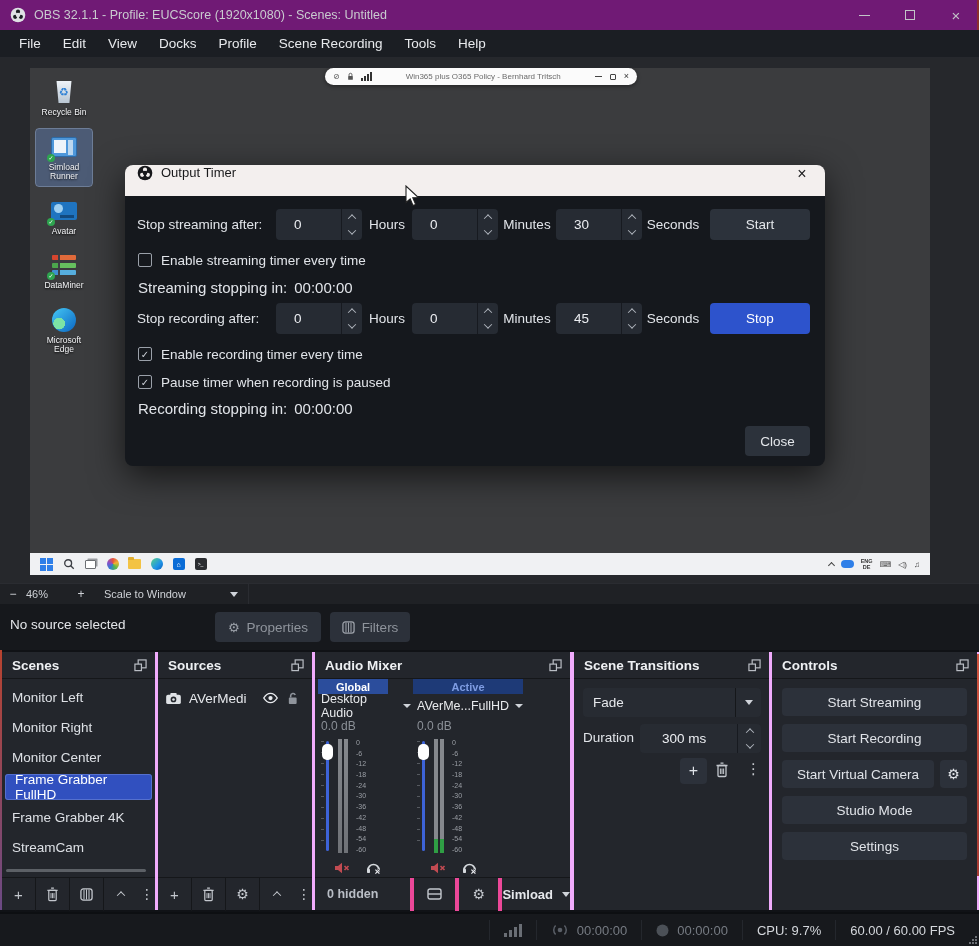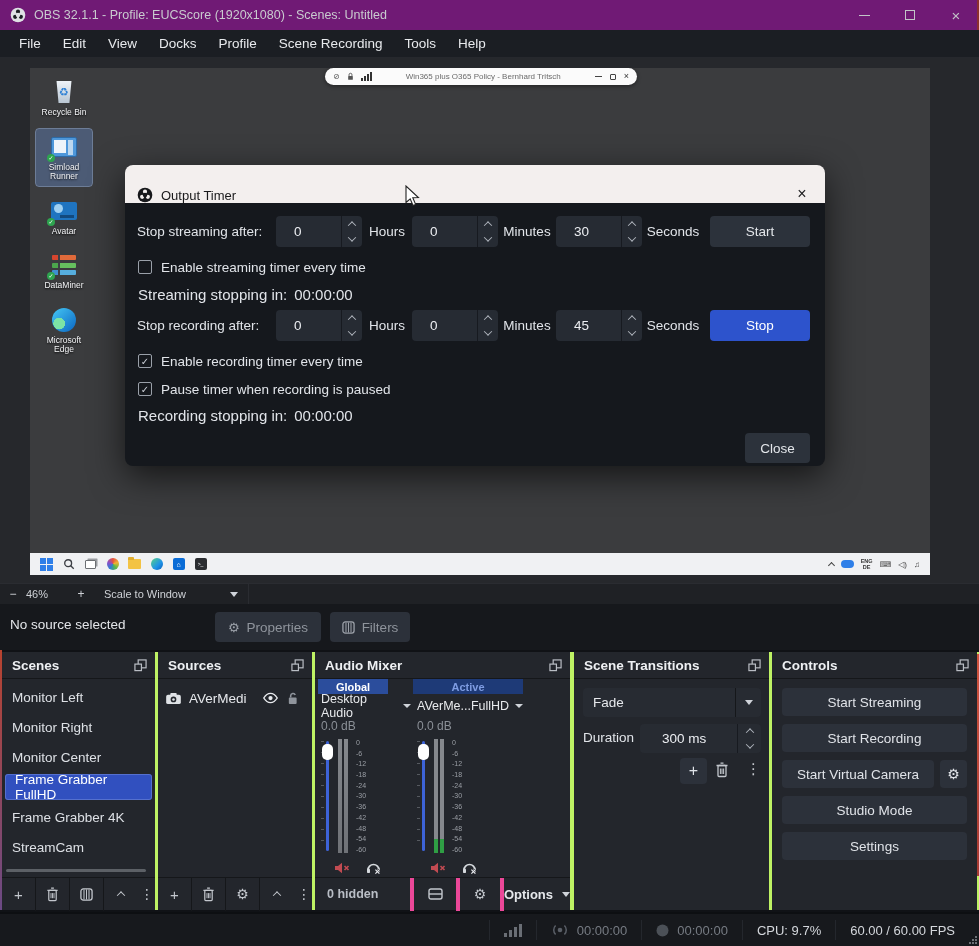--- a/index.html
+++ b/index.html
@@ -69,21 +69,21 @@
   .tray-ch{width:5px;height:5px;border-left:1px solid #444;border-top:1px solid #444;transform:rotate(45deg);margin-top:2px}
   .tcloud{width:13px;height:8px;background:#2f7fe8;border-radius:5px}
   .tlang{font-size:5.5px;line-height:6px;color:#333;text-align:center;font-weight:bold}
   .tg{font-size:8px;color:#444;line-height:9px}
 
   
   .sliver{position:absolute;width:2px;z-index:8}
 
   
   .dialog{position:absolute;left:125px;top:165px;width:700px;height:301px;z-index:20;border-radius:8px;box-shadow:0 10px 34px rgba(0,0,0,.65);background:#15181d}
-  .dlg-tb{height:38px;background:#f3efee;border-radius:8px 8px 0 0;display:flex;align-items:flex-end;padding:0 12px}
+  .dlg-tb{height:31px;background:#f3efee;border-radius:8px 8px 0 0;display:flex;align-items:flex-start;padding:0 12px}
   .dlg-title{font-size:13px;color:#19191b;margin-left:8px}
   .dlg-x{margin-left:auto;font-size:16px;color:#202022;width:22px;text-align:center}
   .dlg-body{position:relative;height:270px}
   .drow{position:absolute;left:12px;right:15px;height:31px;display:flex;align-items:center}
   .dlabel{width:139px;font-size:13.5px;color:#e1e4e9}
   .unit{font-size:13.5px;color:#e1e4e9;text-align:center}
   .u-h{width:50px}.u-m{width:58px}.u-s{width:62px}
   .spin{width:86px;height:31px;background:#262b33;border-radius:4px;display:flex;overflow:hidden}
   .spin-val{flex:1;display:flex;align-items:center;padding-left:18px;font-size:13.5px;color:#eceef2}
   .spin-ar{width:21px;border-left:1px solid #171a20;display:flex;flex-direction:column}
@@ -108,21 +108,21 @@
   .zr-dd{display:flex;align-items:center;gap:44px;padding:0 10px;height:100%;border-right:1px solid #2a2c31}
   .caret{width:0;height:0;border-left:4px solid transparent;border-right:4px solid transparent;border-top:5px solid #cfd3d9}
 
   
   .srctb{position:absolute;top:604px;left:0;right:0;height:46px;background:#16181c}
   .srctb .status{position:absolute;left:10px;top:13px;font-size:13.5px;color:#e3e5e9}
   .tbbtn{position:absolute;top:8px;height:30px;background:#2c313a;border-radius:4px;display:flex;align-items:center;justify-content:center;gap:7px;color:#8f949c;font-size:13.5px}
   .tbbtn .g{font-size:13px;color:#9ca1a9}
 
   
-  .docks{position:absolute;top:652px;left:0;right:0;height:258px;background:#bef264}
+  .docks{position:absolute;top:652px;left:0;right:0;height:258px;background:#f0abfc}
   .panel{position:absolute;top:0;height:258px;background:#23262c}
   .ph{height:27px;display:flex;align-items:center;padding:0 8px 0 10px;border-bottom:1px solid #15171a}
   .ph .t{font-weight:bold;font-size:13.5px;color:#eef0f3}
   .ph .po{margin-left:auto}
   .dock-footer{position:absolute;bottom:0;left:0;right:0;height:33px;border-top:1px solid #15171a;display:flex;align-items:center}
   .fbtn{width:34px;height:33px;display:flex;align-items:center;justify-content:center;border-right:1px solid #15171a;color:#c3c7cd;font-size:15px}
   .fbtn.nb{border-right:none}
   .fspace{flex:1}
   .kebab{width:16px;text-align:center;color:#c3c7cd;font-size:14px}
 
@@ -712,21 +712,21 @@
     <div class="dock-footer">
       <span class="mfcell" style="width:100px;justify-content:flex-start;padding-left:12px;font-size:12.5px;font-weight:bold;color:#b9bec6">0 hidden</span>
       <span class="mfcell" style="width:46px">
           <svg width="15" height="12" viewBox="0 0 15 12">
             <rect x="1" y="1" width="13" height="10" rx="2" fill="none" stroke="#c3c7cd" stroke-width="1.4"></rect>
             <path d="M1 6h13" stroke="#c3c7cd" stroke-width="1.4"></path>
           </svg>
         </span>
       <span class="mfcell" style="width:44px;color:#c3c7cd;font-size:14px">⚙</span>
       <span class="mfcell" style="flex:1;border-right:none;gap:9px;font-weight:bold;font-size:13px;color:#e6e8ec">
-        <span>Options</span>
+        <span>Simload</span>
           <span class="caret"></span>
       </span>
     </div>
   </div>
 
   <div class="panel" style="left:574px;width:195px">
     <div class="ph">
         <span class="t">Scene Transitions</span>
       <span class="po">
           <svg width="13" height="13" viewBox="0 0 14 14">

